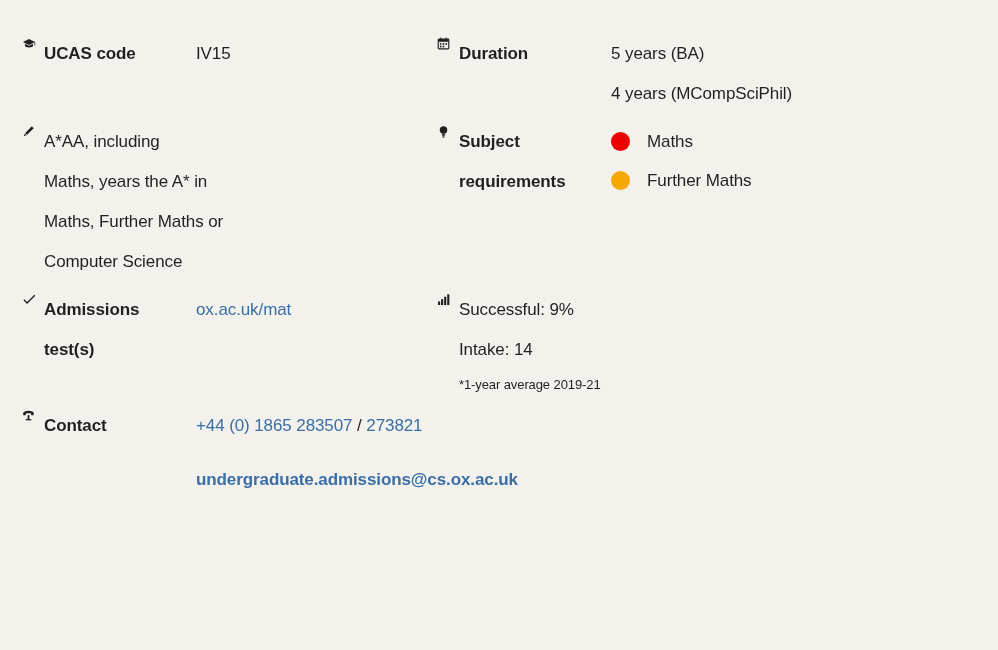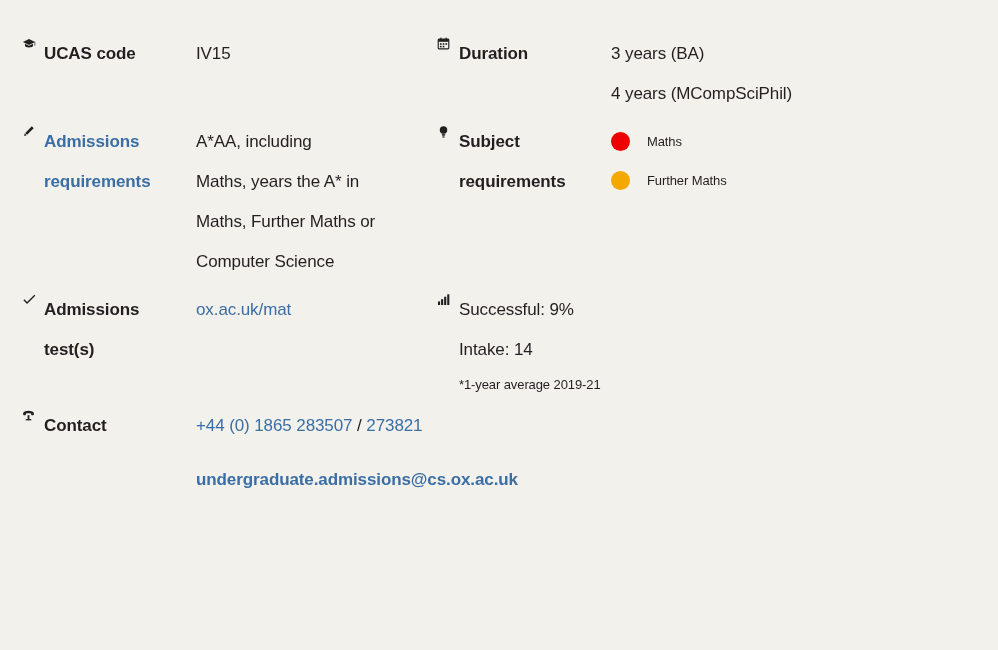--- a/index.html
+++ b/index.html
@@ -90,21 +90,21 @@
   
   .subject-list {
     list-style: none;
     margin: 0;
     padding: 0;
   }
   .subject-item {
     display: flex;
     align-items: center;
     line-height: 39px;
-    font-size: 13px;
+    font-size: 17px;
   }
   .dot {
     width: 19px;
     height: 19px;
     border-radius: 50%;
     display: inline-block;
     margin-right: 17px;
     flex: 0 0 auto;
   }
   .subject-name { color: #231f20; }
@@ -138,35 +138,31 @@
           <rect x="10.5" y="0.8" width="1.5" height="3" fill="#231f20"></rect>
           <rect x="3.6" y="7.6" width="2" height="2" fill="#231f20"></rect>
           <rect x="7" y="7.6" width="2" height="2" fill="#231f20"></rect>
           <rect x="10.4" y="7.6" width="2" height="2" fill="#231f20"></rect>
           <rect x="3.6" y="10.8" width="2" height="2" fill="#231f20"></rect>
           <rect x="7" y="10.8" width="2" height="2" fill="#231f20"></rect>
         </svg>
       </span>
       <span class="fact-label">Duration</span>
       <span class="fact-value">
-        <span class="line">3 years (BA)</span>
+        <span class="line">5 years (BA)</span>
         <span class="line">4 years (MCompSciPhil)</span>
       </span>
     </div>
 
     <div class="fact band-2">
       <span class="fact-icon">
         <svg width="13" height="13" viewBox="0 0 16 16" aria-hidden="true">
           <path d="M12.1 1.6l2.3 2.3-8.1 8.1-2.3-2.3 8.1-8.1z" fill="#231f20"></path>
           <path d="M3.5 10.3l2.2 2.2-3.2 1 1-3.2z" fill="#231f20"></path>
         </svg>
-      </span>
-      <span class="fact-label link-label">
-        <span class="line">Admissions</span>
-        <span class="line">requirements</span>
       </span>
       <span class="fact-value">
         <span class="line">A*AA, including</span>
         <span class="line">Maths, years the A* in</span>
         <span class="line">Maths, Further Maths or</span>
         <span class="line">Computer Science</span>
       </span>
     </div>
 
     <div class="fact band-2">

